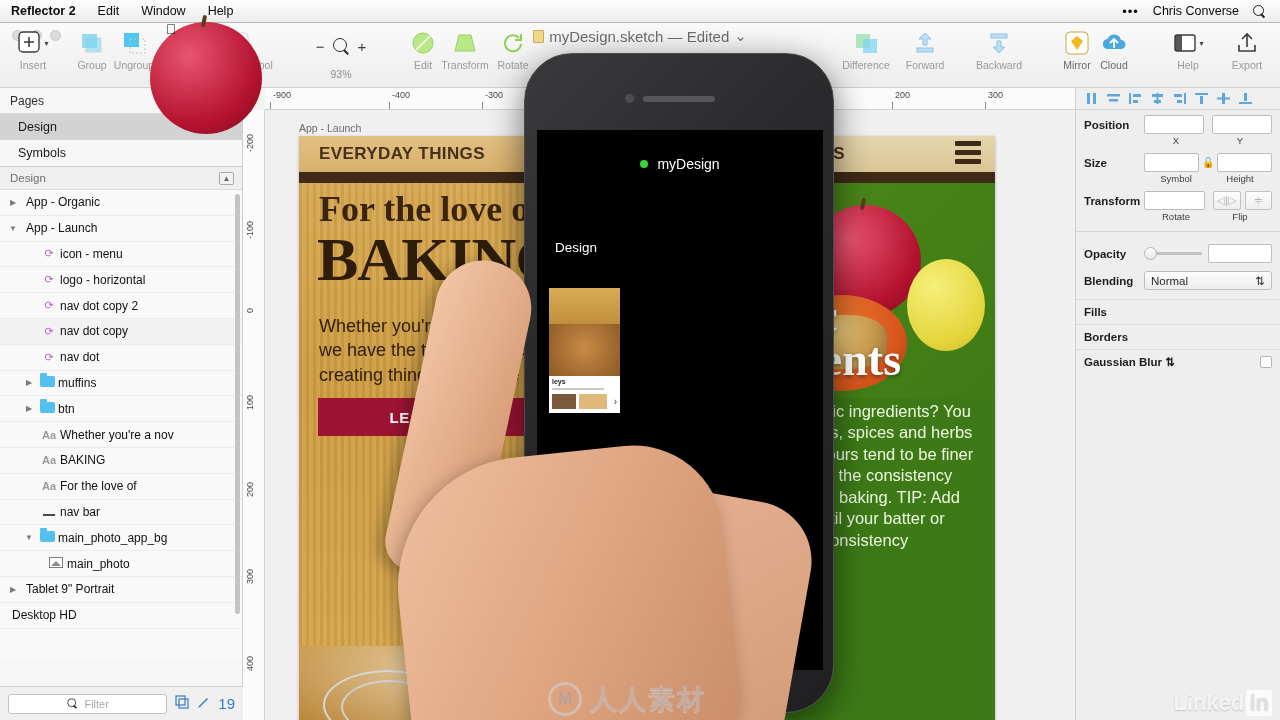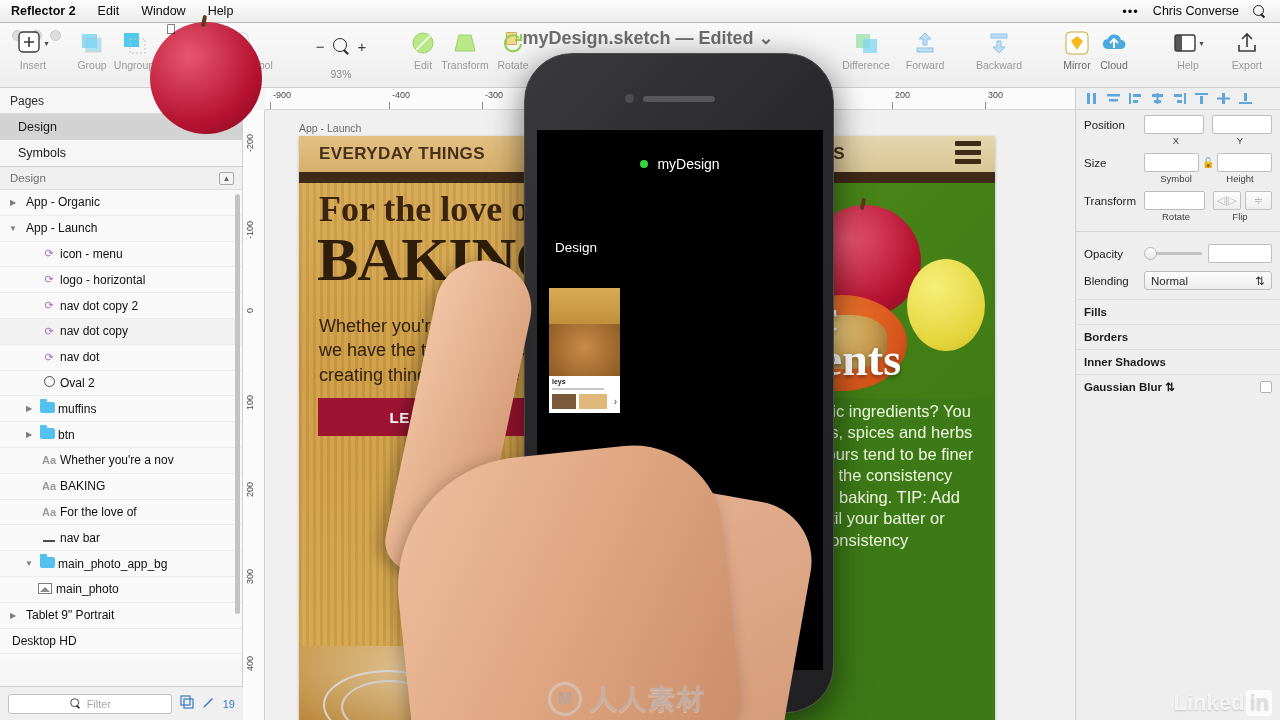--- a/index.html
+++ b/index.html
@@ -40,22 +40,22 @@
   
   .toolbar {
     position: absolute; top: 0; left: 0; width: 1280px; height: 65px;
     background: linear-gradient(#fafafa, #ededed);
     border-bottom: 1px solid #cfcfcf;
   }
   .traffic { position: absolute; left: 12px; top: 7px; display: flex; gap: 8px; }
   .tl { width: 11px; height: 11px; border-radius: 50%; background: #dcdcdc; border: 1px solid #c9c9c9; }
   .wtitle {
     position: absolute; top: 4px; left: 0; width: 1280px; text-align: center;
-    font-size: 18px; color: #6d6d6d; display: flex; justify-content: center;
-    align-items: center; gap: 5px; font-weight: bold;
+    font-size: 15px; color: #6d6d6d; display: flex; justify-content: center;
+    align-items: center; gap: 5px;
   }
   .wtitle .docicon { width: 11px; height: 13px; background: #f5d98a; border: 1px solid #c9ad5c; border-radius: 1px; display:inline-block;}
   .tool {
     position: absolute; width: 66px; text-align: center; top: 36px;
     font-size: 10.5px; color: #9a9a9a;
   }
   .tool .glyph {
     position: absolute; top: -30px; left: 0; width: 66px; height: 28px;
     display: flex; align-items: center; justify-content: center;
   }
@@ -115,21 +115,21 @@
     border-left:5px solid transparent; border-right:5px solid transparent; border-bottom:5px solid #8b8b8b;}
   .ovalico { display:inline-block; width: 11px; height: 11px; border:1.3px solid #4b4b4b; border-radius:50%;}
   .lineico { display:inline-block; width: 12px; height: 1.5px; background:#4b4b4b;}
   .aa { color: #9a9a9a; font-size: 10.5px; font-weight:bold; }
   .filterbar { position: absolute; bottom: 0; left: 0; width: 243px; height: 34px;
     border-top: 1px solid #cfcfcf; background: #f0f0f0; display: flex;
     align-items: center; padding: 0 8px; gap: 8px; }
   .filterfield { flex: 1; height: 20px; background: #fff; border: 1px solid #c2c2c2;
     border-radius: 3px; display: flex; align-items: center; justify-content: center;
     gap: 5px; font-size: 11px; color: #a6a6a6; }
-  .cnt { font-size: 11px; color: #3a79c9; }
+  .cnt { font-size: 15px; color: #3a79c9; }
   .scroll-v { position: absolute; right: 2px; top: 4px; width: 5px; height: 420px;
     background: #c4c4c4; border-radius: 3px; }
 
   
   .canvas { position: absolute; top: 87px; left: 265px; width: 810px; height: 610px;
     background: #f0f0f0; overflow: hidden; }
   .abname { position: absolute; font-size: 10.5px; color: #6b6b6b; }
 
   
   .ab1 { position: absolute; left: 34px; top: 26px; width: 336px; height: 600px;
@@ -245,21 +245,21 @@
     border-radius: 80px 60px 30px 30px; transform: rotate(10deg);
   }
 
   
   .inspector { position: absolute; top: 65px; right: 0; width: 205px; height: 632px;
     background: #eeeeee; border-left: 1px solid #cfcfcf; }
   .aligbar { height: 22px; display: flex; align-items: center; gap: 2px;
     padding: 0 5px; border-bottom: 1px solid #d4d4d4; background:#efefef; }
   .algico { width: 20px; height: 16px; display:flex; align-items:center; justify-content:center;}
   .irow { display: flex; align-items: center; padding: 5px 8px 0 8px; }
-  .ilabel { width: 60px; font-size: 11.5px; color:#1d1d1d; font-weight:normal;}
+  .ilabel { width: 60px; font-size: 11.5px; color:#1d1d1d; font-weight:bold;}
   .ifield { flex:1; height: 19px; background:#fff; border:1px solid #bdbdbd; border-radius:2px;}
   .isub { display:flex; padding: 1px 8px 2px 68px; font-size: 9.5px; color:#3d3d3d; }
   .isub span { flex: 1; text-align: center; }
   .lockico { width: 12px; text-align:center; font-size: 10px; color:#8a8a8a; margin: 0 3px;}
   .flipbtns { flex:1; display:flex; gap: 4px; }
   .flipb { flex:1; height:19px; background:linear-gradient(#fdfdfd,#ededed);
     border:1px solid #c2c2c2; border-radius:2px; display:flex; align-items:center;
     justify-content:center; color:#b6b6b6; font-size:11px;}
   .isep { height: 1px; background:#d4d4d4; margin: 7px 0; }
   .slider { flex:1; height: 14px; position: relative; display:flex; align-items:center; margin-right: 6px;}
@@ -514,24 +514,20 @@
           <span>nav dot copy 2</span>
         </div>
         <div class="lrow alt" style="padding-left:38px">
           <span class="licon sym">⟳</span>
           <span>nav dot copy</span>
         </div>
         <div class="lrow" style="padding-left:38px">
           <span class="licon sym">⟳</span>
           <span>nav dot</span>
         </div>
-        <div class="lrow" style="padding-left:38px">
-          <span class="licon"><i class="ovalico"></i></span>
-          <span>Oval 2</span>
-        </div>
         <div class="lrow" style="padding-left:22px">
           <span class="disc">▶</span>
           <span class="licon"><i class="folder"></i></span>
           <span>muffins</span>
         </div>
         <div class="lrow" style="padding-left:22px">
           <span class="disc">▶</span>
           <span class="licon"><i class="folder"></i></span>
           <span>btn</span>
         </div>
@@ -549,21 +545,21 @@
         </div>
         <div class="lrow" style="padding-left:38px">
           <span class="licon"><i class="lineico"></i></span>
           <span>nav bar</span>
         </div>
         <div class="lrow" style="padding-left:22px">
           <span class="disc">▼</span>
           <span class="licon"><i class="folder"></i></span>
           <span>main_photo_app_bg</span>
         </div>
-        <div class="lrow" style="padding-left:34px">
+        <div class="lrow" style="padding-left:45px">
           <span class="licon"><i class="imgico"></i></span>
           <span>main_photo</span>
         </div>
         <div class="lrow" style="padding-left:6px">
           <span class="disc">▶</span>
           <span style="padding-left:6px">Tablet 9" Portrait</span>
         </div>
         <div class="lrow" style="padding-left:6px">
 
           <span style="padding-left:6px">Desktop HD</span>
@@ -763,23 +759,20 @@
         </span>
       </div>
 
       <div style="height:9px"></div>
 
       <div class="sect">
         <span>Fills</span>
       </div>
       <div class="sect">
         <span>Borders</span>
-      </div>
-      <div class="sect">
-        <span>Inner Shadows</span>
       </div>
       <div class="sect">
         <span>
           <span>Gaussian Blur</span>
           <span>⇅</span>
         </span>
         <span class="chk"></span>
       </div>
     </div>
 

